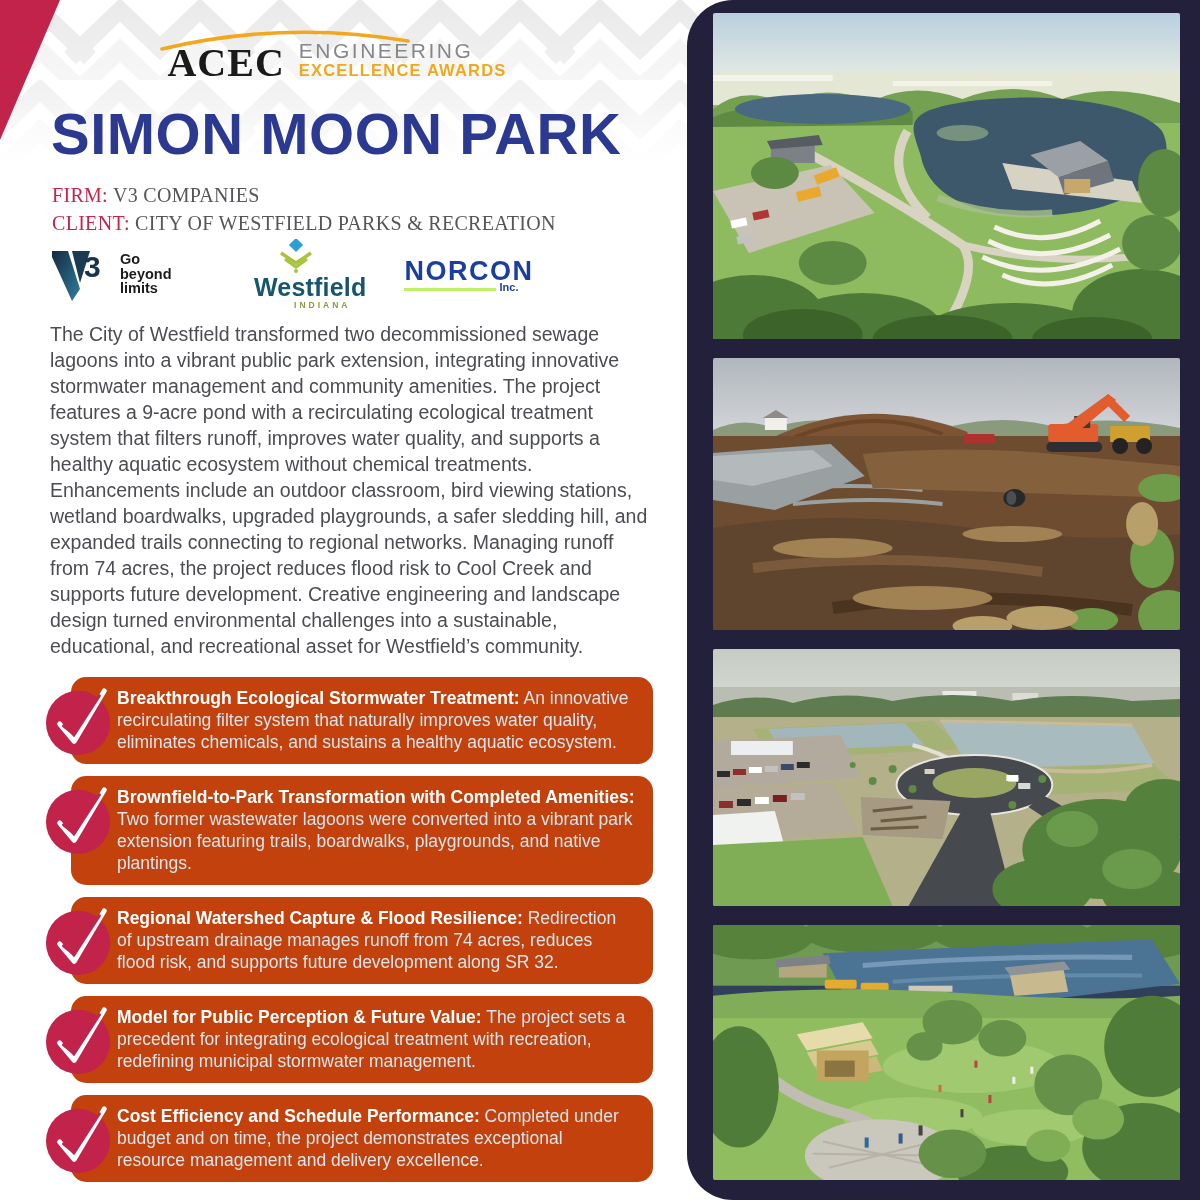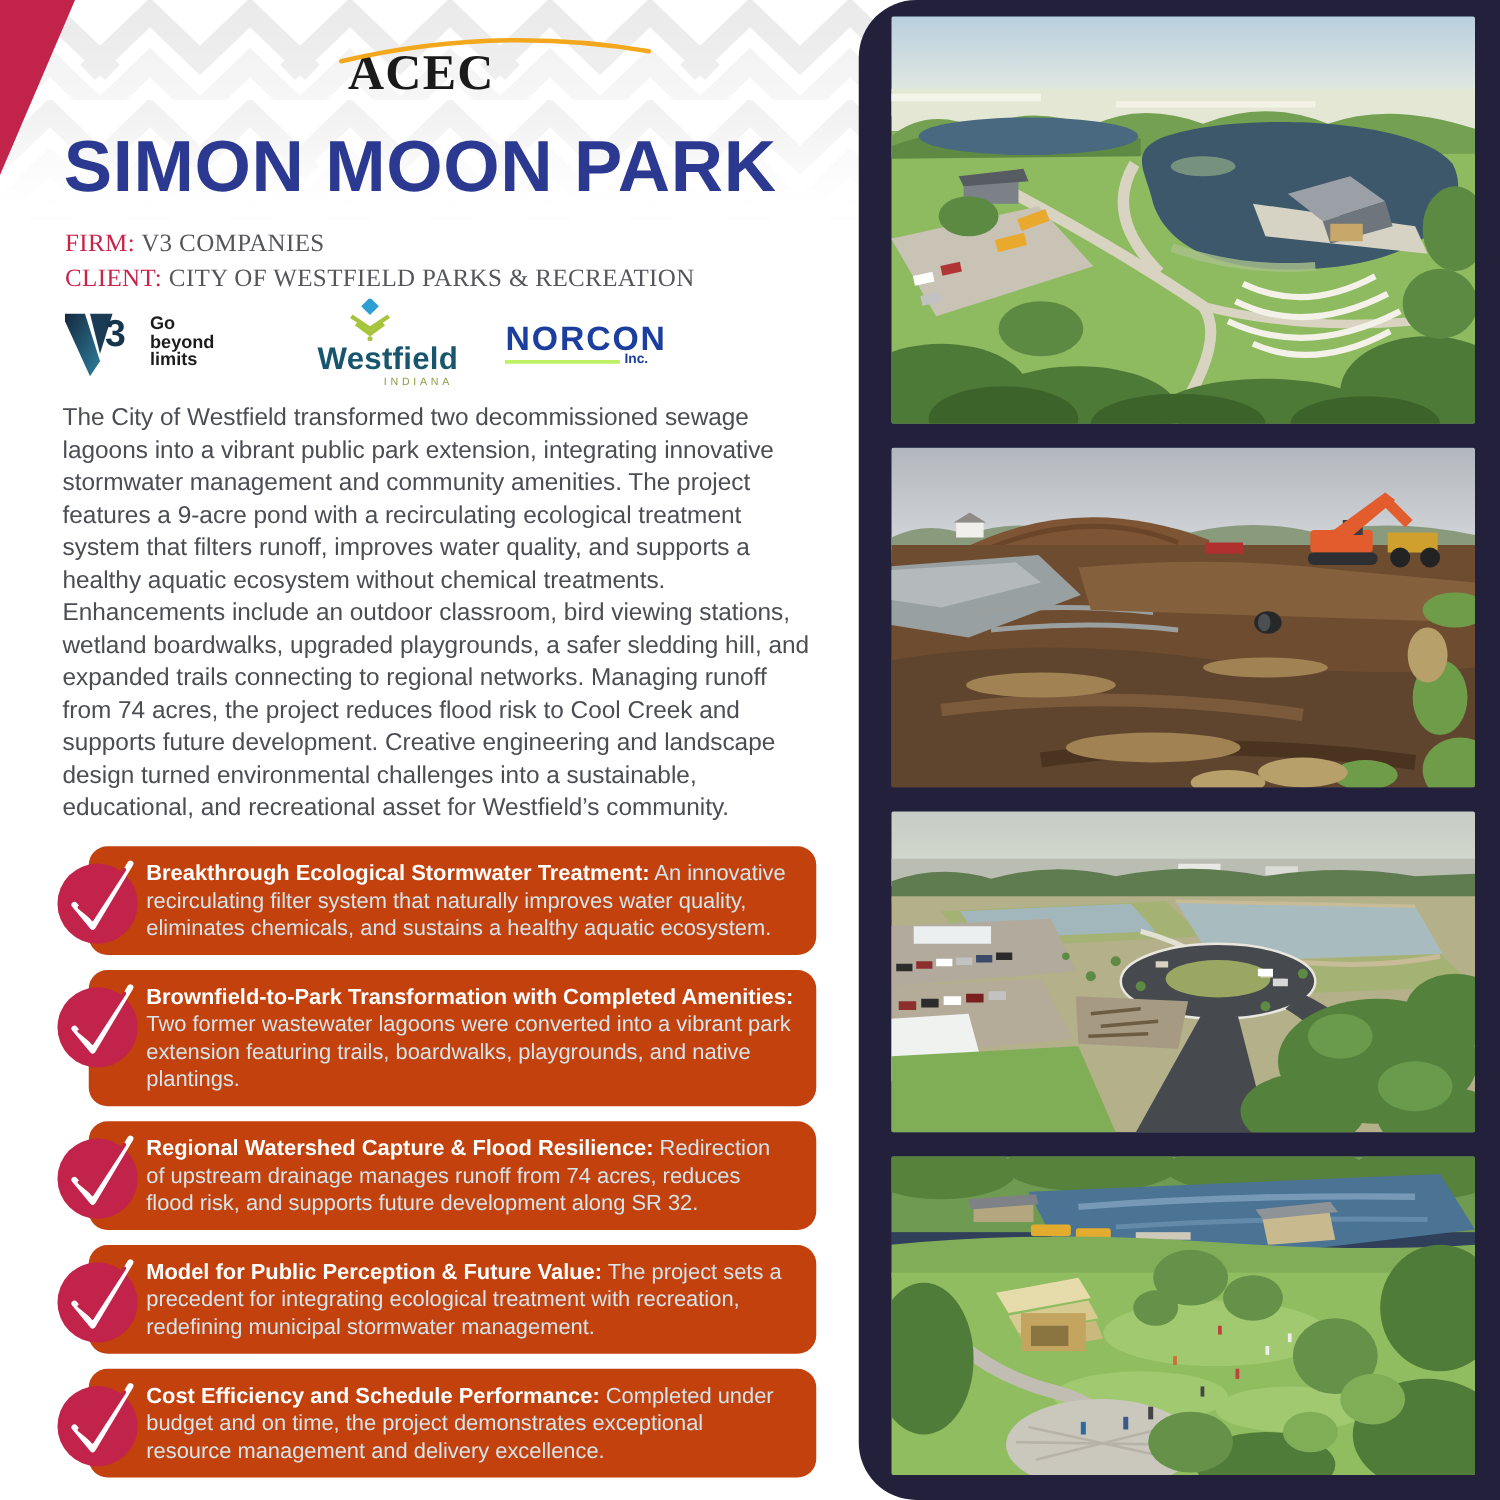--- a/index.html
+++ b/index.html
@@ -28,21 +28,21 @@
   .meta-row { display:block; letter-spacing:0.3px; }
   .meta-label { color:#c9234a; }
   .meta-value { color:#55565a; }
 
   
   .logos-row { position:absolute; top:238px; left:50px; width:420px; height:72px; display:flex; align-items:center; gap:38px; z-index:3; }
   .v3-wrap { display:flex; align-items:center; gap:8px; }
   .v3-tagline { width:68px; font-size:14.5px; font-weight:700; color:#1c1c1c; line-height:1.02; }
   .wf-wrap { display:flex; flex-direction:column; align-items:center; }
   .wf-name { color:#18566e; font-weight:700; font-size:25px; letter-spacing:0.2px; line-height:1; margin-top:2px;margin-left:28px; }
-  .wf-sub { color:#8a9a3e; font-size:8.5px; font-weight:400; letter-spacing:3px; align-self:flex-end; margin-right:4px;padding-left:40px; }
+  .wf-sub { color:#8a9a3e; font-size:8.5px; font-weight:700; letter-spacing:3px; align-self:flex-end; margin-right:16px;padding-left:40px; }
   .norcon-wrap { display:flex; flex-direction:column; }
   .norcon-name { color:#1c3f9f; font-weight:700; font-size:27px; letter-spacing:1.5px; line-height:1; }
   .norcon-bar { position:relative; height:3px; background:#bef264; margin-top:3px; width:92px; }
   .norcon-sub { position:absolute; right:-22px; top:-7px; color:#1c3f9f; font-size:11px; font-weight:700; }
 
   
   .description { position:absolute; top:321px; left:50px; width:604px; font-size:19.5px; line-height:26px; color:#4b4d52; z-index:3; }
 
   
   .highlights { position:absolute; top:677px; left:45px; width:608px; display:flex; flex-direction:column; gap:12px; z-index:3; }
@@ -91,20 +91,24 @@
   </svg>
 
   <div class="corner-triangle"></div>
 
   <div class="acec-badge">
     <div class="acec-inner">
       <svg class="acec-arc" viewBox="0 0 252 24" aria-hidden="true">
         <path d="M3 21 Q126 -8 249 13" fill="none" stroke="#f2a71c" stroke-width="3.6" stroke-linecap="round"></path>
       </svg>
       <div class="acec-org">ACEC</div>
+      <div class="acec-right">
+        <span class="acec-prog">ENGINEERING</span>
+        <span class="acec-prog2">EXCELLENCE AWARDS</span>
+      </div>
     </div>
   </div>
 
   <h1 class="page-title">SIMON MOON PARK</h1>
   <div class="meta">
     <span class="meta-row">
       <span class="meta-label">FIRM:</span>
       <span class="meta-value">V3 COMPANIES</span>
     </span>
     <span class="meta-row">

